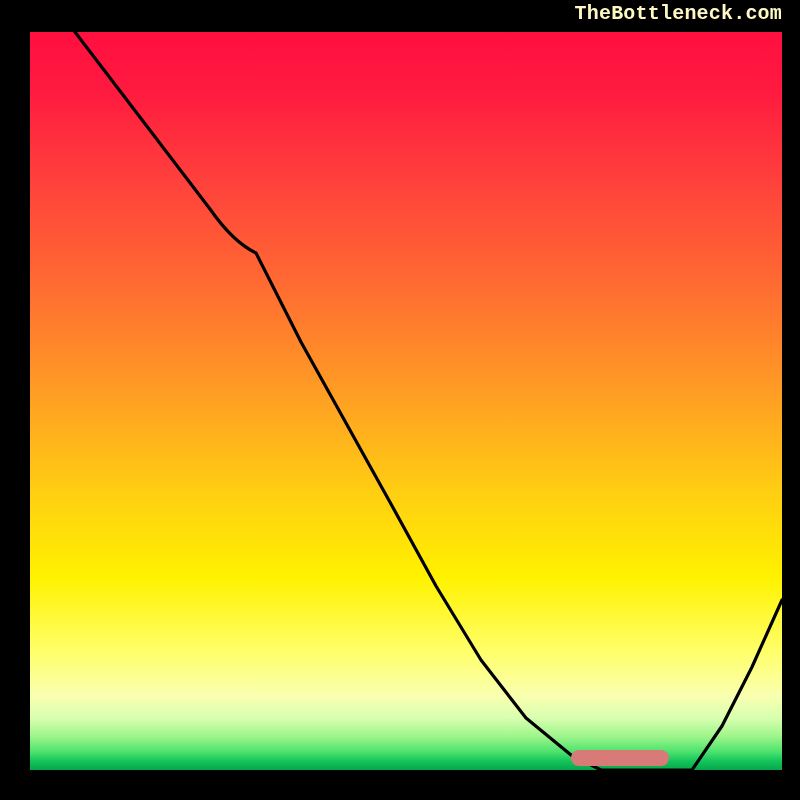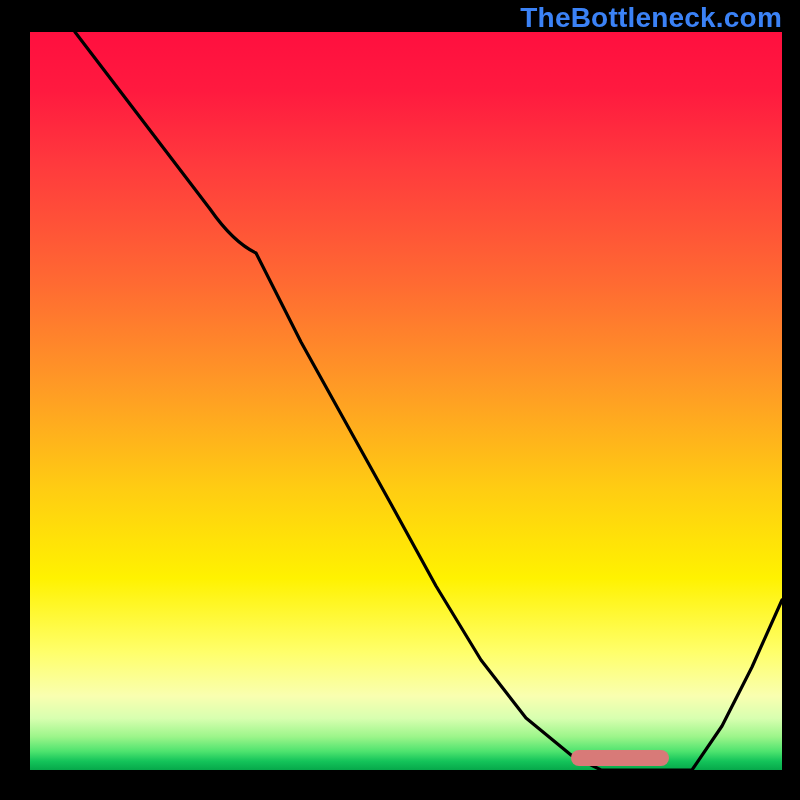--- a/index.html
+++ b/index.html
@@ -14,24 +14,25 @@
   .frame {
     position: relative;
     width: 800px;
     height: 800px;
     background: #000;
   }
   .attribution {
     position: absolute;
     top: 2px;
     right: 18px;
-    font-size: 28px;
+    font-size: 20px;
     font-weight: 600;
-    color: #3b82f6;
+    color: #fef9c3;
     letter-spacing: 0.2px;
+    font-family: Liberation Mono, monospace;
   }
   
   .plot-area {
     position: absolute;
     top: 32px;
     left: 30px;
     width: 752px;   
     height: 738px;  
     overflow: hidden;
   }

